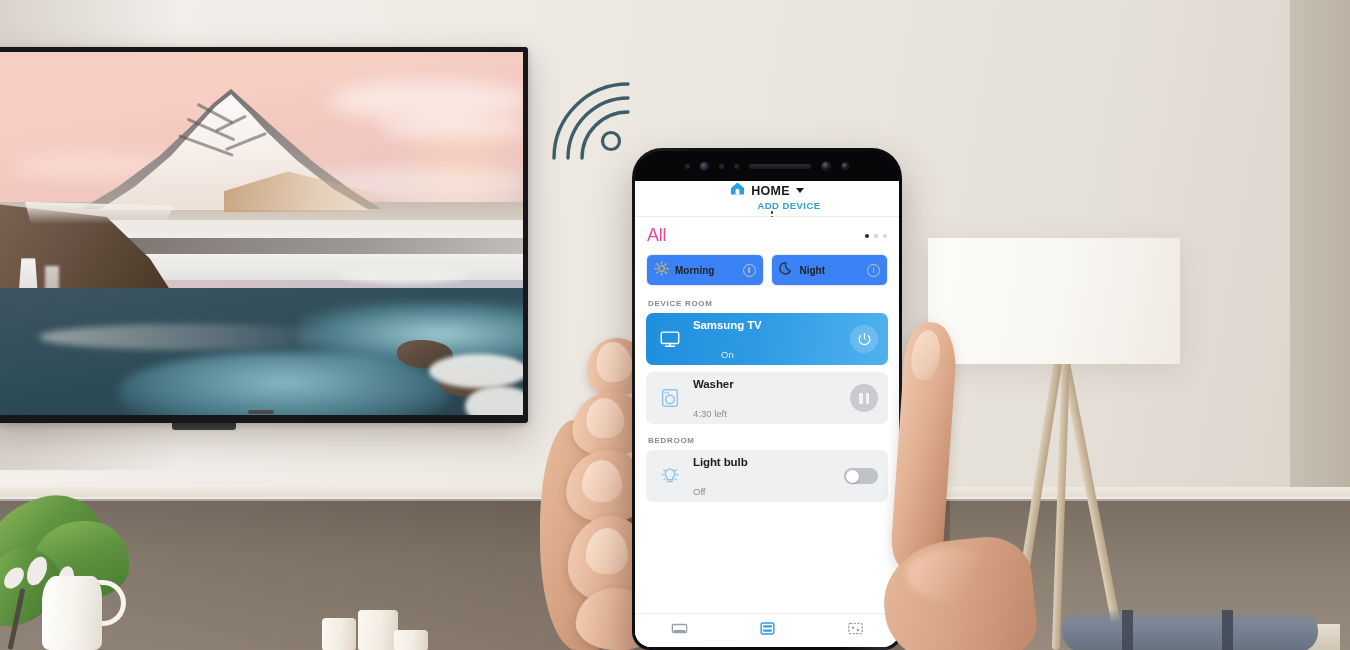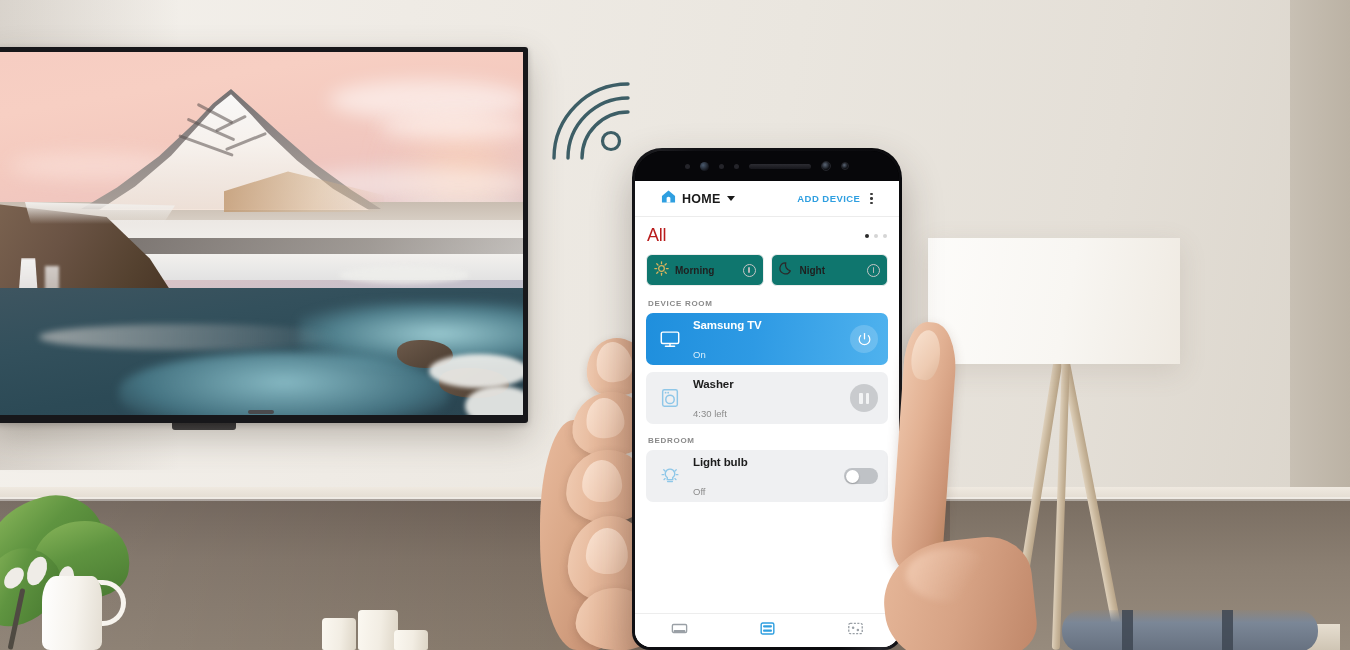--- a/index.html
+++ b/index.html
@@ -304,50 +304,50 @@
 
   
   .statusbar {
     height: 18px; display: flex; align-items: center; justify-content: flex-end;
     gap: 4px; padding: 0 10px; background: #fff;
   }
   .status-time { font-size: 10.5px; font-weight: 700; color: #1b1b1b; letter-spacing: -.2px; }
 
   
   .appbar {
-    height: 36px; display: flex; align-items: center; padding: 0 26px;
-    background: #fff; border-bottom: 1px solid #ececec;
+    height: 36px; display: flex; align-items: center; padding: 0 16px;
+    background: #fff; border-bottom: 1px solid #ececec; flex-direction: column;
   }
   .home-left { display: flex; align-items: center; gap: 6px; }
   .home-label { font-size: 12.5px; font-weight: 700; color: #1a1a1a; letter-spacing: .3px; }
   .caret-down {
     width: 0; height: 0; border-left: 4.5px solid transparent;
     border-right: 4.5px solid transparent; border-top: 5.5px solid #1a1a1a;
   }
   .appbar-spacer { flex: 1; }
   .add-device {
     font-size: 9.5px; font-weight: 700; color: #2f9fe0; letter-spacing: .45px; margin-left: 44px;
   }
   .kebab { display: flex; flex-direction: column; gap: 2px; margin-left: 10px; }
   .kebab i { width: 2.6px; height: 2.6px; border-radius: 50%; background: #3a3a3a; display: block; }
 
   
   .allrow {
     display: flex; align-items: center; padding: 8px 12px 6px 12px; background: #fff;
   }
-  .all-title { font-size: 18px; font-weight: 400; color: #b91c1c; letter-spacing: -.2px; }
+  .all-title { font-size: 18px; font-weight: 400; color: #ec4899; letter-spacing: -.2px; }
   .dots { margin-left: auto; display: flex; align-items: center; gap: 5px; }
   .dots i { width: 4px; height: 4px; border-radius: 50%; background: #d5d5d5; display: block; }
   .dots i.on { background: #2b2b2b; }
 
   
   .scenes { display: flex; gap: 7px; padding: 2px 11px 8px 11px; background: #fff; }
   .scene-card {
     flex: 1; height: 32px; border: 1px solid #ededed; border-radius: 6px;
-    background: #0f766e; display: flex; align-items: center; padding: 0 7px; gap: 6px;
+    background: #3b82f6; display: flex; align-items: center; padding: 0 7px; gap: 6px;
   }
   .scene-name { font-size: 10px; font-weight: 700; color: #1f1f1f; }
   .scene-info {
     margin-left: auto; width: 13px; height: 13px; border-radius: 50%;
     border: 1px solid #c6c6c6; display: flex; align-items: center; justify-content: center;
   }
   .scene-info span { display: block; width: 1.3px; height: 6px; background: #b6b6b6; border-radius: 1px; }
 
   
   .group-label {
@@ -363,21 +363,21 @@
   }
   .device.active {
     background: linear-gradient(95deg,#1f8fdd 0%, #2e9ae4 45%, #4fb2ee 100%);
   }
   .dev-icon { width: 24px; height: 24px; flex: 0 0 24px;
     display: flex; align-items: center; justify-content: center; }
   .dev-text { display: flex; flex-direction: column; gap: 18px; min-width: 0; }
   .dev-name { font-size: 11.5px; font-weight: 700; color: #1c1c1c; letter-spacing: -.1px; }
   .dev-sub { font-size: 9.5px; color: #8b8b8b; }
   .device.active .dev-name { color: #ffffff; }
-  .device.active .dev-sub { color: #d9eefc; }
+  .device.active .dev-sub { color: #d9eefc; margin-left: 28px; }
 
   .dev-ctrl { margin-left: auto; display: flex; align-items: center; }
   .power-btn {
     width: 28px; height: 28px; border-radius: 50%;
     background: rgba(255,255,255,.18);
     display: flex; align-items: center; justify-content: center;
   }
   .pause-btn {
     width: 28px; height: 28px; border-radius: 50%; background: #c9cbce;
     display: flex; align-items: center; justify-content: center; gap: 3px;

